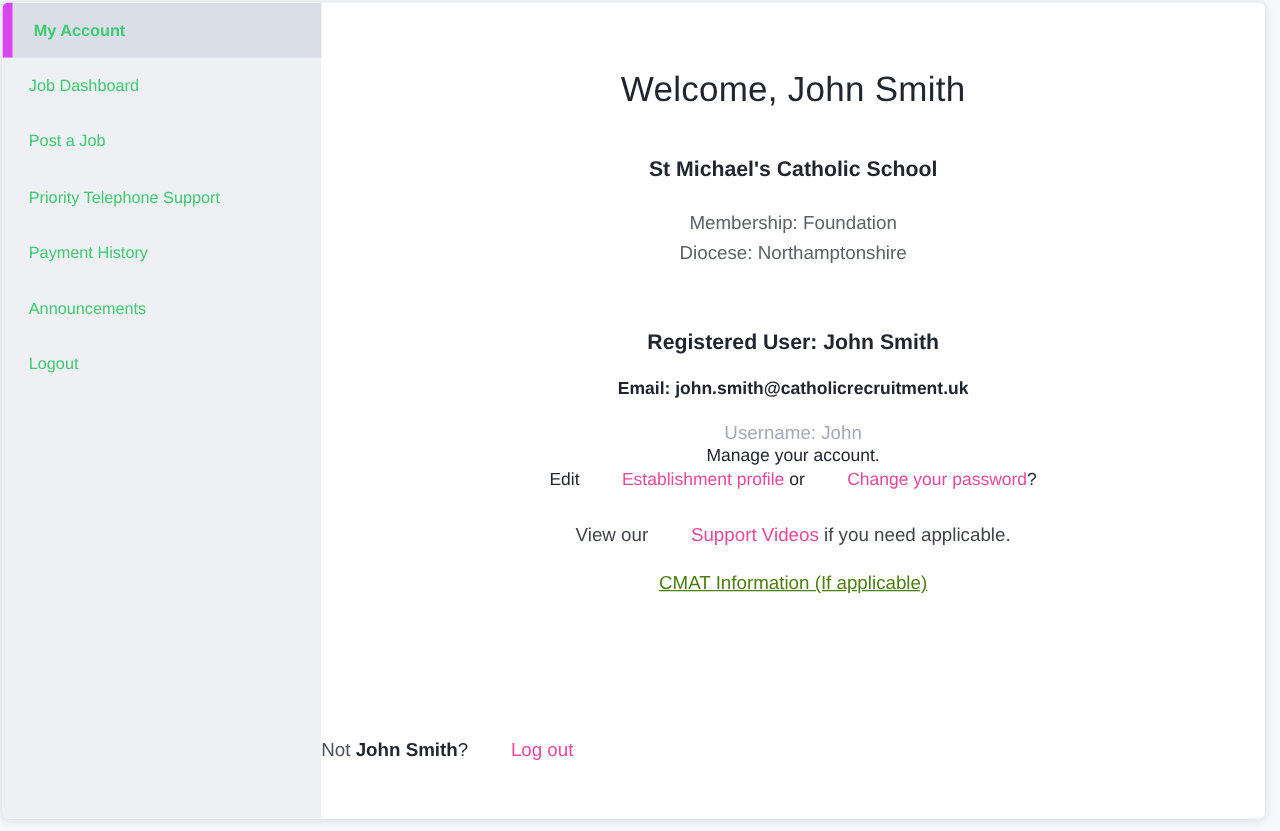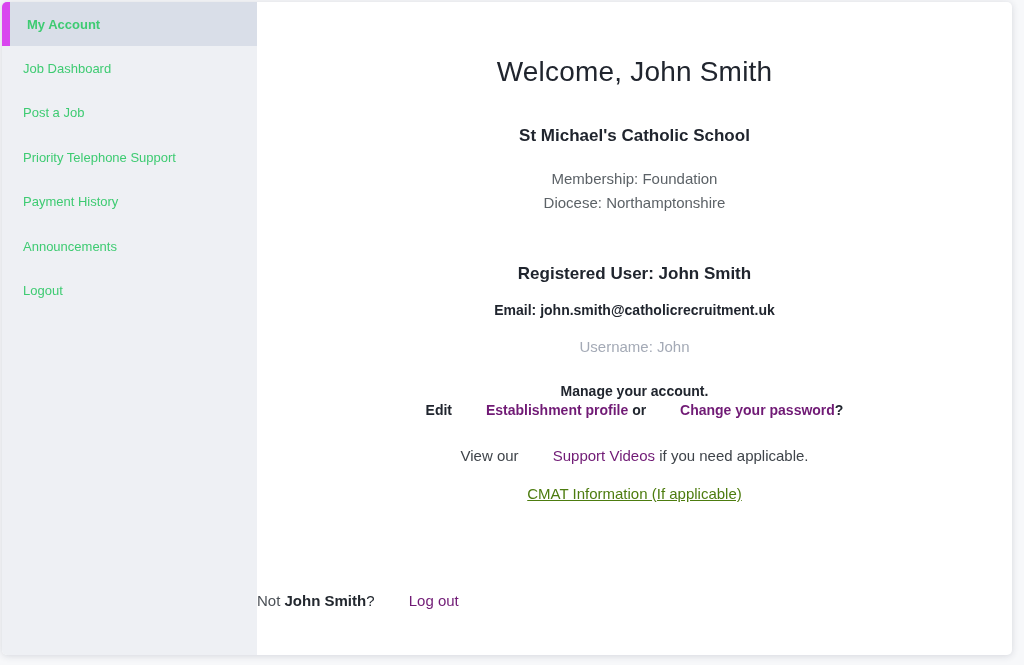--- a/index.html
+++ b/index.html
@@ -84,39 +84,38 @@
     font-size: 14px;
     font-weight: bold;
     color: #20252e;
   }
   .username {
     margin-top: 20px;
     font-size: 15px;
     color: #a4aab6;
   }
   .manage-block {
-    margin-top: 27px;
     font-size: 14px;
-    font-weight: bold;
+    font-weight: normal;
     line-height: 19px;
     color: #20252e;
   }
   .assist-line {
     margin-top: 27px;
     font-size: 15px;
     color: #3f444a;
   }
   .cmat-line {
     margin-top: 21px;
     font-size: 15px;
     color: #4d7c0f;
     text-decoration: underline;
   }
   .green-link {
-    color: #701a75;
+    color: #ec4899;
     text-decoration: none;
     cursor: pointer;
     padding-left: 30px;
   }
   .footer-line {
     position: absolute;
     bottom: 46px;
     left: 0; right: 0;
     text-align: left;
     font-size: 15px;

